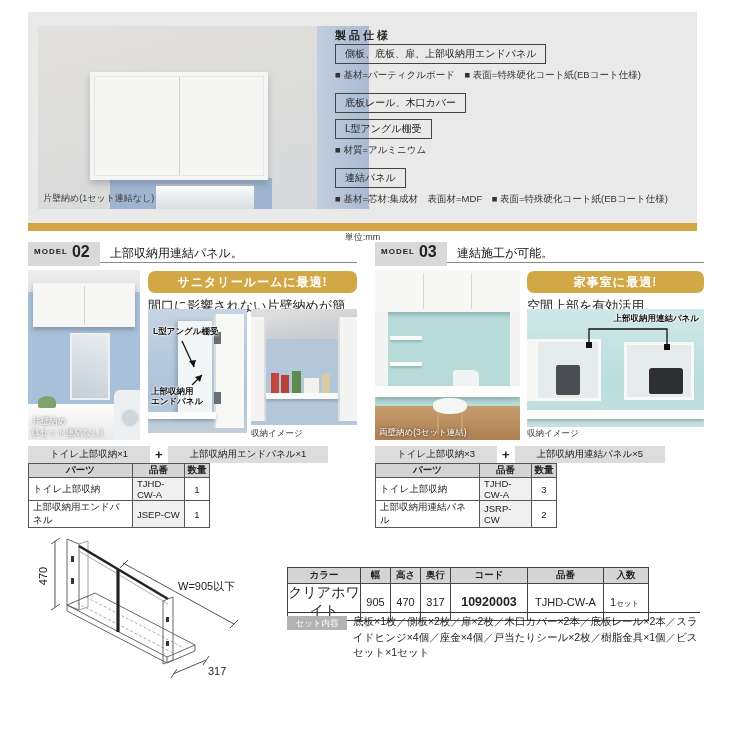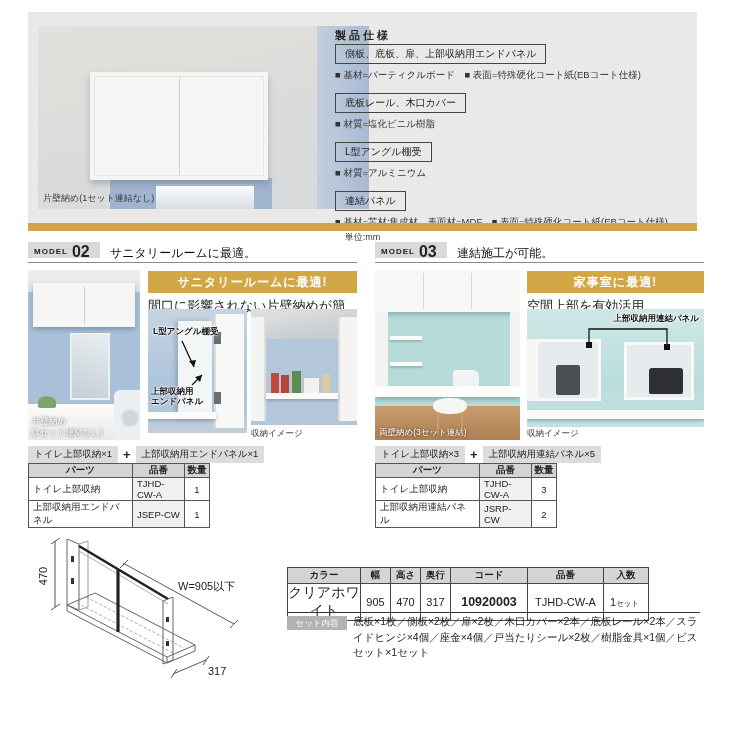--- a/index.html
+++ b/index.html
@@ -26,28 +26,28 @@
   .spec-box { display:inline-block; border:1px solid #444; padding:2px 9px;
     font-size:10px; margin-bottom:5px; }
   .spec-bullets { font-size:9.5px; color:#333; margin-bottom:10px; }
   .gold-bar { left:28px; top:223px; width:669px; height:8px; background:#d2a443; }
   .unit-note { left:28px; top:231px; width:669px; text-align:center; font-size:9px; color:#333; }
 
   
   .model-col { top:242px; width:329px; height:270px; }
   .col02 { left:28px; } .col03 { left:375px; }
   .model-head { left:0; top:0; width:100%; height:21px; border-bottom:1px solid #8a8a8a; }
-  .model-badge { position:absolute; left:0; top:0; height:16px; background:#d9d9d9;
+  .model-badge { position:absolute; left:0; top:0; height:24px; background:#d9d9d9;
     padding:0 10px 0 6px; display:flex; align-items:baseline; gap:4px; }
   .model-word { font-size:8px; font-weight:bold; letter-spacing:1px; position:relative; top:-3px;}
   .model-num { font-size:16px; font-weight:bold; line-height:19px; }
   .model-heading { position:absolute; left:82px; top:3px; font-size:12px; color:#111; }
 
   .banner { position:absolute; height:22px; background:#d2a847; color:#fff;
-    font-size:12px; font-weight:bold; text-align:center; line-height:22px; letter-spacing:1px; }
+    font-size:12px; font-weight:bold; text-align:center; line-height:22px; letter-spacing:1px;border-radius:7px; }
   .subtext { position:absolute; font-size:13px; color:#222; }
 
   .ph { position:absolute; overflow:hidden; }
   .ph-caption { position:absolute; left:4px; bottom:3px; color:#fff; font-size:8.5px;
     line-height:10.5px; text-shadow:0 0 3px rgba(0,0,0,.8); }
   .img-note { position:absolute; font-size:8.5px; color:#333; text-align:left; }
 
   
   .m02-photo1 { left:0; top:28px; width:112px; height:170px; background:#a9c0da; }
   .m02p1-ceil { left:0; top:0; width:100%; height:22px;
@@ -111,21 +111,21 @@
   .m03pR-shelf { left:0; bottom:8px; width:100%; height:9px; background:#fbfbfa;
     box-shadow:0 2px 3px rgba(70,110,110,.4); }
   .m03pR-boxL { left:8px; top:30px; width:66px; height:62px; background:#e6ecee; border:3px solid #f8f8f6; }
   .m03pR-doorL { left:-14px; top:-3px; width:12px; height:62px; background:#f6f6f4; position:absolute; }
   .m03pR-appl { position:absolute; left:18px; bottom:3px; width:24px; height:30px; background:#4b4f53; border-radius:2px; }
   .m03pR-boxR { right:10px; top:33px; width:70px; height:58px; background:#e6ecee; border:3px solid #f8f8f6; }
   .m03pR-bag { position:absolute; right:8px; bottom:3px; width:34px; height:26px; background:#2d2f33; border-radius:3px 3px 2px 2px; }
 
   
   .tagrow { position:absolute; top:204px; left:0; font-size:9.5px; display:flex; align-items:center; gap:5px; }
-  .tag { background:#dcdcdc; padding:2px 6px; white-space:nowrap; }
+  .tag { background:#dcdcdc; padding:2px 22px; white-space:nowrap; }
   .plus { font-size:13px; font-weight:bold; }
   .ptable { position:absolute; top:221px; left:0; border-collapse:collapse; }
   .ptable th { background:#d4d4d4; font-size:9.5px; font-weight:bold; height:14px; }
   .ptable td { font-size:9.5px; height:15px; padding:0 4px; background:#fff; }
   .ptable td.code { background:#f0f0f0; }
   .ptable th,.ptable td { border:1px solid #555; }
   .ptable { border:1px solid #222; }
   .c-part { width:104px; } .c-code { width:52px; } .c-qty { width:25px; text-align:center; }
 
   
@@ -150,37 +150,36 @@
     <div class="abs sp-wall-b"></div>
     <div class="abs sp-cab"></div>
     <div class="abs sp-dresser"></div>
     <div class="abs spec-photo-caption">片壁納め(1セット連結なし)</div>
   </div>
   <div class="abs spec-col">
     <div class="spec-title">製品仕様</div>
     <div><span class="spec-box">側板、底板、扉、上部収納用エンドパネル</span></div>
     <div class="spec-bullets">■ 基材=パーティクルボード　■ 表面=特殊硬化コート紙(EBコート仕様)</div>
     <div><span class="spec-box">底板レール、木口カバー</span></div>
-    <div class="spec-bullets">■ 材質=塩化ビニル樹脂</div>
     <div><span class="spec-box">L型アングル棚受</span></div>
     <div class="spec-bullets">■ 材質=アルミニウム</div>
     <div><span class="spec-box">連結パネル</span></div>
     <div class="spec-bullets">■ 基材=芯材:集成材　表面材=MDF　■ 表面=特殊硬化コート紙(EBコート仕様)</div>
   </div>
 </div>
 <div class="abs gold-bar"></div>
 <div class="abs unit-note">単位:mm</div>
 
 <div class="abs model-col col02">
   <div class="abs model-head">
     <div class="model-badge">
       <span class="model-word">MODEL</span>
       <span class="model-num">02</span>
     </div>
-    <div class="model-heading">サニタリールームに最適。</div>
+    <div class="model-heading">上部収納用連結パネル。</div>
   </div>
 
   <div class="ph m02-photo1">
     <div class="abs m02p1-ceil"></div>
     <div class="abs m02p1-cab"></div>
     <div class="abs m02p1-mirror"></div>
     <div class="abs m02p1-counter"></div>
     <div class="abs m02p1-plant"></div>
     <div class="abs m02p1-washer"></div>
     <div class="ph-caption">

